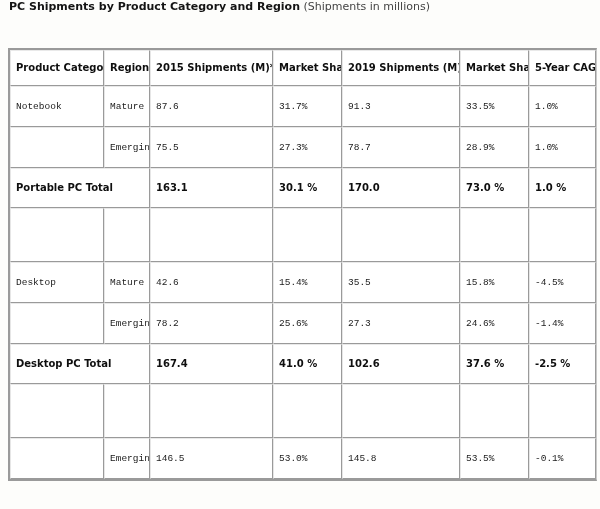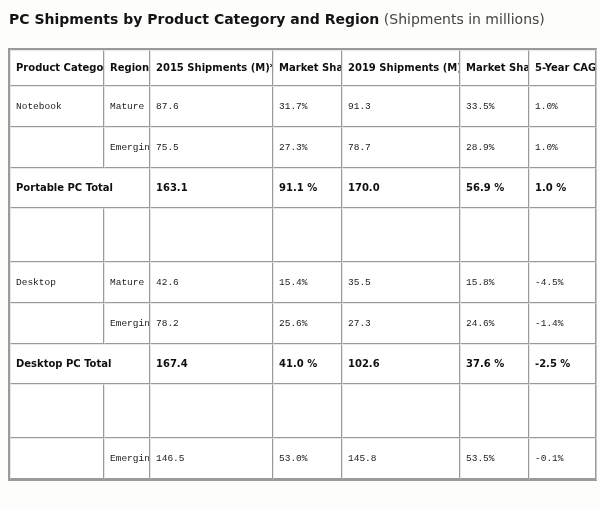--- a/index.html
+++ b/index.html
@@ -20,22 +20,22 @@
     height: 509px;
     box-sizing: border-box;
     padding: 0;
     position: relative;
     background: #fdfdfb;
   }
   
   .caption {
     position: absolute;
     left: 9px;
-    top: 12px;
-    font-size: 14px;
+    top: 0;
+    font-size: 11px;
     line-height: 14px;
     white-space: nowrap;
     color: #1a1a1a;
   }
   .caption .strong {
     font-weight: bold;
     color: #141414;
   }
   .caption .note {
     font-weight: normal;
@@ -143,23 +143,23 @@
             <td>Emerging</td>
             <td>75.5</td>
             <td>27.3%</td>
             <td>78.7</td>
             <td>28.9%</td>
             <td>1.0%</td>
           </tr>
           <tr class="total">
             <td colspan="2">Portable PC Total</td>
             <td>163.1</td>
-            <td>91.1 %</td>
+            <td>30.1 %</td>
             <td>170.0</td>
-            <td>56.9 %</td>
+            <td>73.0 %</td>
             <td>1.0 %</td>
           </tr>
           <tr class="spacer">
             <td></td>
             <td></td>
             <td></td>
             <td></td>
             <td></td>
             <td></td>
             <td></td>

